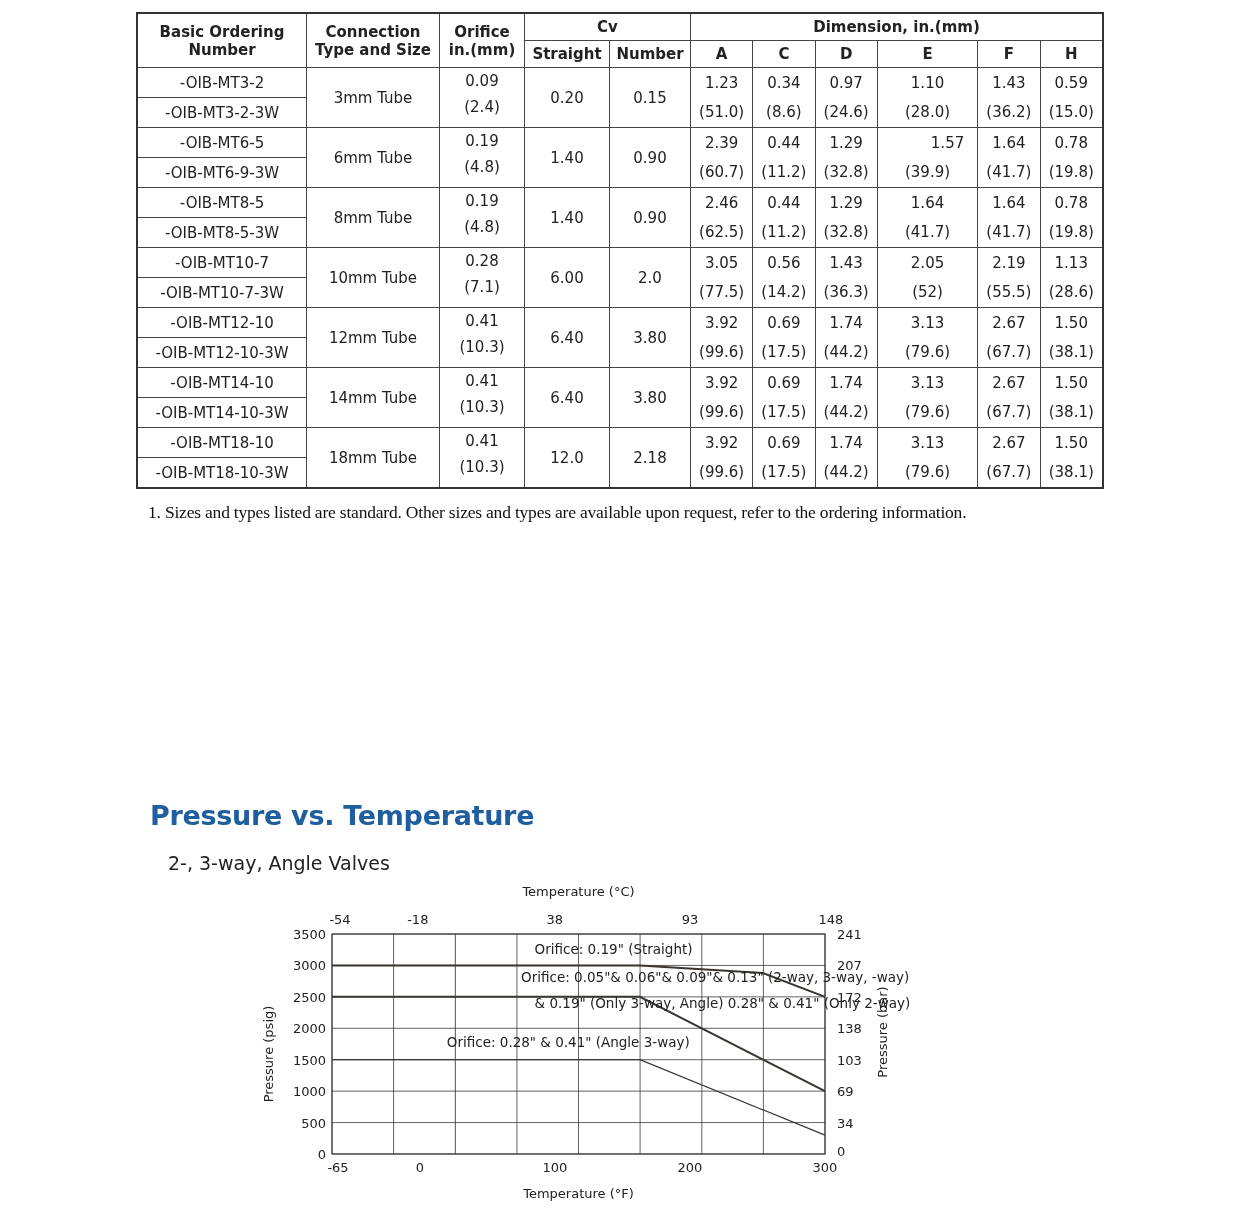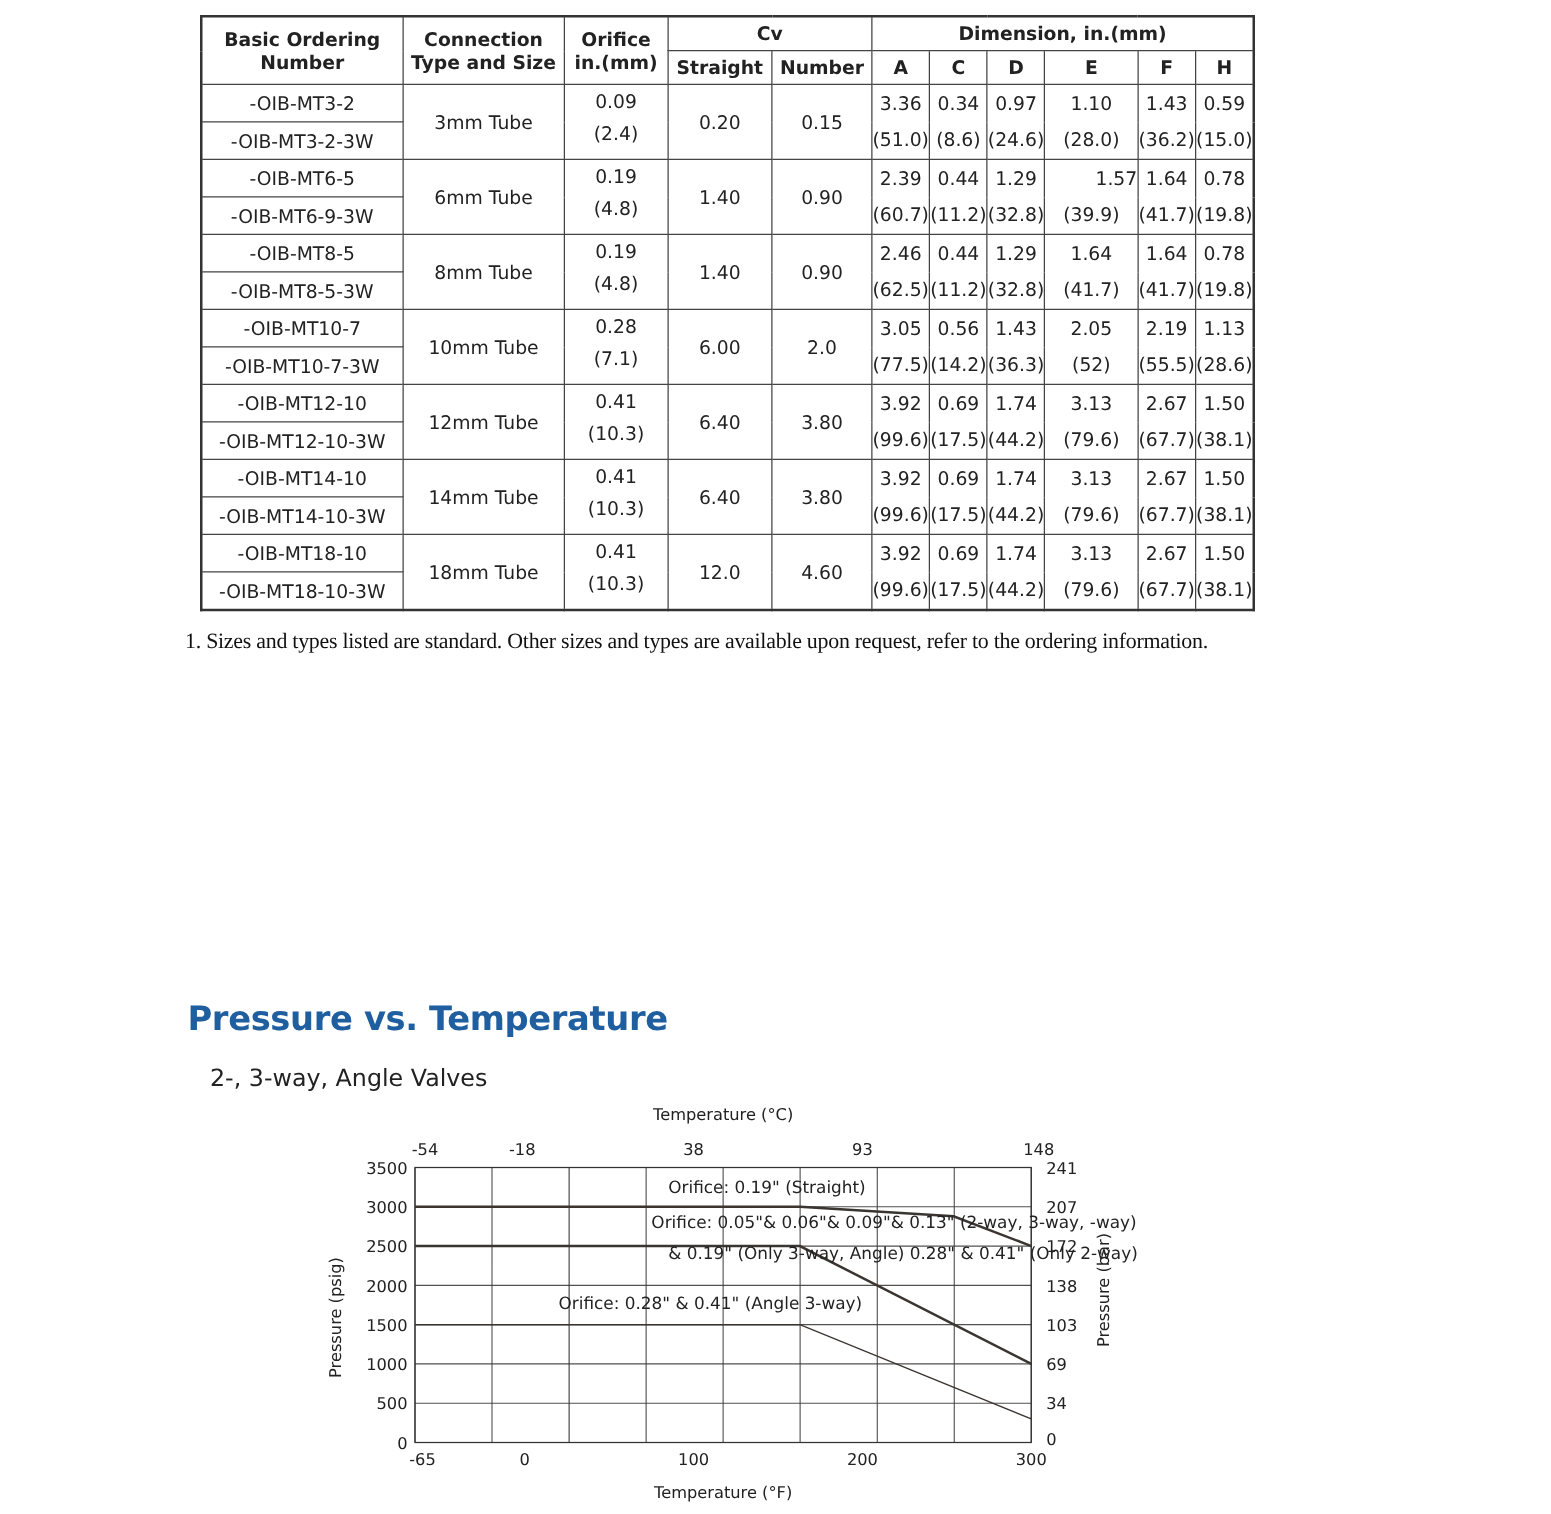--- a/index.html
+++ b/index.html
@@ -1,17 +1,17 @@
 <!DOCTYPE html>
 <html><head>
 <meta charset="utf-8">
 <style>
   html, body { margin: 0; padding: 0; background: #ffffff; }
   body { width: 1241px; height: 1211px; position: relative; overflow: hidden; font-family: "DejaVu Sans", sans-serif; color: #222; }
-  table.spec { position: absolute; left: 136px; top: 12px; border-collapse: collapse; width: 844px; font-family: "DejaVu Sans", sans-serif; font-size: 15px; color: #222; margin-left: 24px; }
+  table.spec { position: absolute; left: 136px; top: 12px; border-collapse: collapse; width: 968px; font-family: "DejaVu Sans", sans-serif; font-size: 15px; color: #222; }
   table.spec th, table.spec td { border: 1px solid #444; text-align: center; padding: 0; }
   table.spec th { font-weight: bold; height: 26px; font-size: 15px; }
   table.spec td { height: 29px; }
   table.spec { border: 2px solid #333; }
   .two-line { line-height: 26px; }
   .note { position: absolute; left: 148px; top: 502px; font-family: "Liberation Serif", serif; font-size: 17.5px; color: #111; letter-spacing: -0.2px; }
   .section-title { position: absolute; left: 150px; top: 800px; font-family: "DejaVu Sans", sans-serif; font-weight: bold; font-size: 27px; color: #1f5fa0; letter-spacing: -0.3px; }
   .section-sub { position: absolute; left: 168px; top: 852px; font-family: "DejaVu Sans", sans-serif; font-size: 19px; color: #222; }
   svg.chart { position: absolute; left: 250px; top: 878px; }
   svg.chart text { font-family: "DejaVu Sans", sans-serif; fill: #222; }
@@ -51,21 +51,21 @@
   <tbody id="spec-body">
       <tr>
         <td>-OIB-MT3-2</td>
         <td rowspan="2">3mm Tube</td>
         <td rowspan="2" style="vertical-align: top;">
           <div class="two-line">0.09</div>
           <div class="two-line">(2.4)</div>
         </td>
         <td rowspan="2">0.20</td>
         <td rowspan="2">0.15</td>
-        <td style="border-bottom: none;">3.36</td>
+        <td style="border-bottom: none;">1.23</td>
         <td style="border-bottom: none;">0.34</td>
         <td style="border-bottom: none;">0.97</td>
         <td style="border-bottom: none;">1.10</td>
         <td style="border-bottom: none;">1.43</td>
         <td style="border-bottom: none;">0.59</td>
       </tr>
       <tr>
         <td>-OIB-MT3-2-3W</td>
         <td style="border-top: none;">(51.0)</td>
         <td style="border-top: none;">(8.6)</td>
@@ -200,21 +200,21 @@
         <td style="border-top: none;">(38.1)</td>
       </tr>
       <tr>
         <td>-OIB-MT18-10</td>
         <td rowspan="2">18mm Tube</td>
         <td rowspan="2" style="vertical-align: top;">
           <div class="two-line">0.41</div>
           <div class="two-line">(10.3)</div>
         </td>
         <td rowspan="2">12.0</td>
-        <td rowspan="2">4.60</td>
+        <td rowspan="2">2.18</td>
         <td style="border-bottom: none;">3.92</td>
         <td style="border-bottom: none;">0.69</td>
         <td style="border-bottom: none;">1.74</td>
         <td style="border-bottom: none;">3.13</td>
         <td style="border-bottom: none;">2.67</td>
         <td style="border-bottom: none;">1.50</td>
       </tr>
       <tr>
         <td>-OIB-MT18-10-3W</td>
         <td style="border-top: none;">(99.6)</td>

